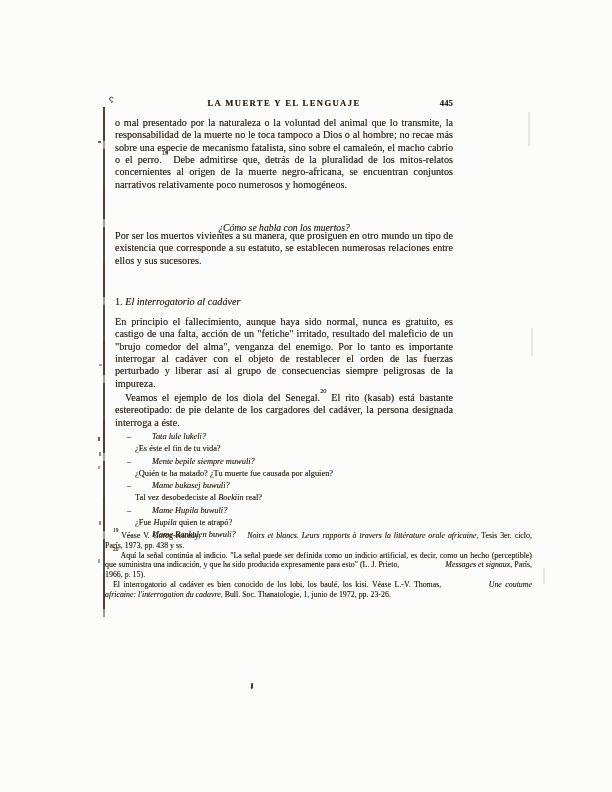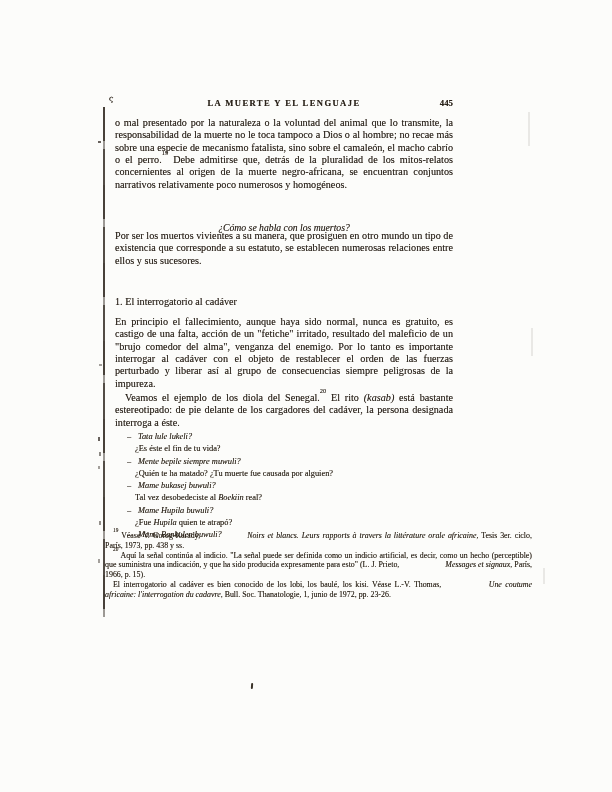--- a/index.html
+++ b/index.html
@@ -24,30 +24,30 @@
   .para{
     position:absolute;left:115px;width:338px;
     font-size:10.2px;line-height:12.35px;text-align:justify;color:#261f18;
   }
   .center-head{
     position:absolute;left:115px;width:338px;text-align:center;
     font-style:italic;font-size:9.7px;color:#261f18;
   }
   .sub-head{position:absolute;left:115px;width:338px;font-size:10.2px;}
   .sub-head .num{font-style:normal;}
-  .sub-head .ttl{text-align:right;}
+  .sub-head .ttl{font-style:italic;text-align:right;}
   .indent1{text-indent:10px;}
   sup.fnref{font-size:6.4px;position:relative;top:-3.2px;line-height:0;letter-spacing:0;}
 
   
   .dialogue{position:absolute;left:127px;top:431px;width:310px;
     font-size:8.4px;line-height:12.3px;color:#2a2319;}
   .dlg-q{white-space:nowrap;}
   .dlg-q .dash{display:inline-block;width:11px;}
-  .dlg-q .diola{font-style:italic;}
+  .dlg-q .diola{font-style:italic;margin-left:14px;}
   .dlg-a{margin-left:8px;white-space:nowrap;}
   .dlg-a .it{font-style:italic;}
 
   
   .footnotes{position:absolute;left:105px;top:531px;width:427px;
     font-size:7.9px;line-height:9.75px;text-align:justify;color:#2a2319;}
   .fn{ text-indent:8px; }
   .fn .it{font-style:italic;margin-left:44px;}
   .fn sup{font-size:5.4px;position:relative;top:-2.4px;line-height:0;}
 
@@ -94,21 +94,21 @@
 
   <div class="para" style="top:230px;">Por ser los muertos vivientes a su manera, que prosiguen en otro mundo un tipo de existencia que corresponde a su estatuto, se establecen numerosas relaciones entre ellos y sus sucesores.</div>
 
   <div class="sub-head" style="top:296px;">
     <span class="num">1.</span>
     <span class="ttl">El interrogatorio al cadáver</span>
   </div>
 
   <div class="para" style="top:316px;">En principio el fallecimiento, aunque haya sido normal, nunca es gratuito, es castigo de una falta, acción de un "fetiche" irritado, resultado del maleficio de un "brujo comedor del alma", venganza del enemigo. Por lo tanto es importante interrogar al cadáver con el objeto de restablecer el orden de las fuerzas perturbado y liberar así al grupo de consecuencias siempre peligrosas de la impureza.</div>
 
-  <div class="para indent1" style="top:392px;"><span>Veamos el ejemplo de los diola del Senegal.</span><sup class="fnref">20</sup><span> El rito </span><span class="ttl" style="font-style:italic;">(kasab)</span><span> está bastante estereotipado: de pie delante de los cargadores del cadáver, la persona designada interroga a éste.</span></div>
+  <div class="para indent1" style="top:392px;"><span>Veamos el ejemplo de los diola del Senegal.</span><sup class="fnref">20</sup><span> El rito </span><span class="ttl" style="">(kasab)</span><span> está bastante estereotipado: de pie delante de los cargadores del cadáver, la persona designada interroga a éste.</span></div>
 
   <div class="dialogue">
     <div class="dlg-q"><span class="dash">–</span><span class="diola">Tata lule lukeli?</span></div>
     <div class="dlg-a"><span>¿Es éste el fin de tu vida?</span></div>
     <div class="dlg-q"><span class="dash">–</span><span class="diola">Mente bepile siempre muwuli?</span></div>
     <div class="dlg-a"><span>¿Quién te ha matado? ¿Tu muerte fue causada por alguien?</span></div>
     <div class="dlg-q"><span class="dash">–</span><span class="diola">Mame bukasej buwuli?</span></div>
     <div class="dlg-a"><span>Tal vez desobedeciste al </span><span class="it">Boekiin</span><span> real?</span></div>
     <div class="dlg-q"><span class="dash">–</span><span class="diola">Mame Hupila buwuli?</span></div>
     <div class="dlg-a"><span>¿Fue </span><span class="it">Hupila</span><span> quien te atrapó?</span></div>

